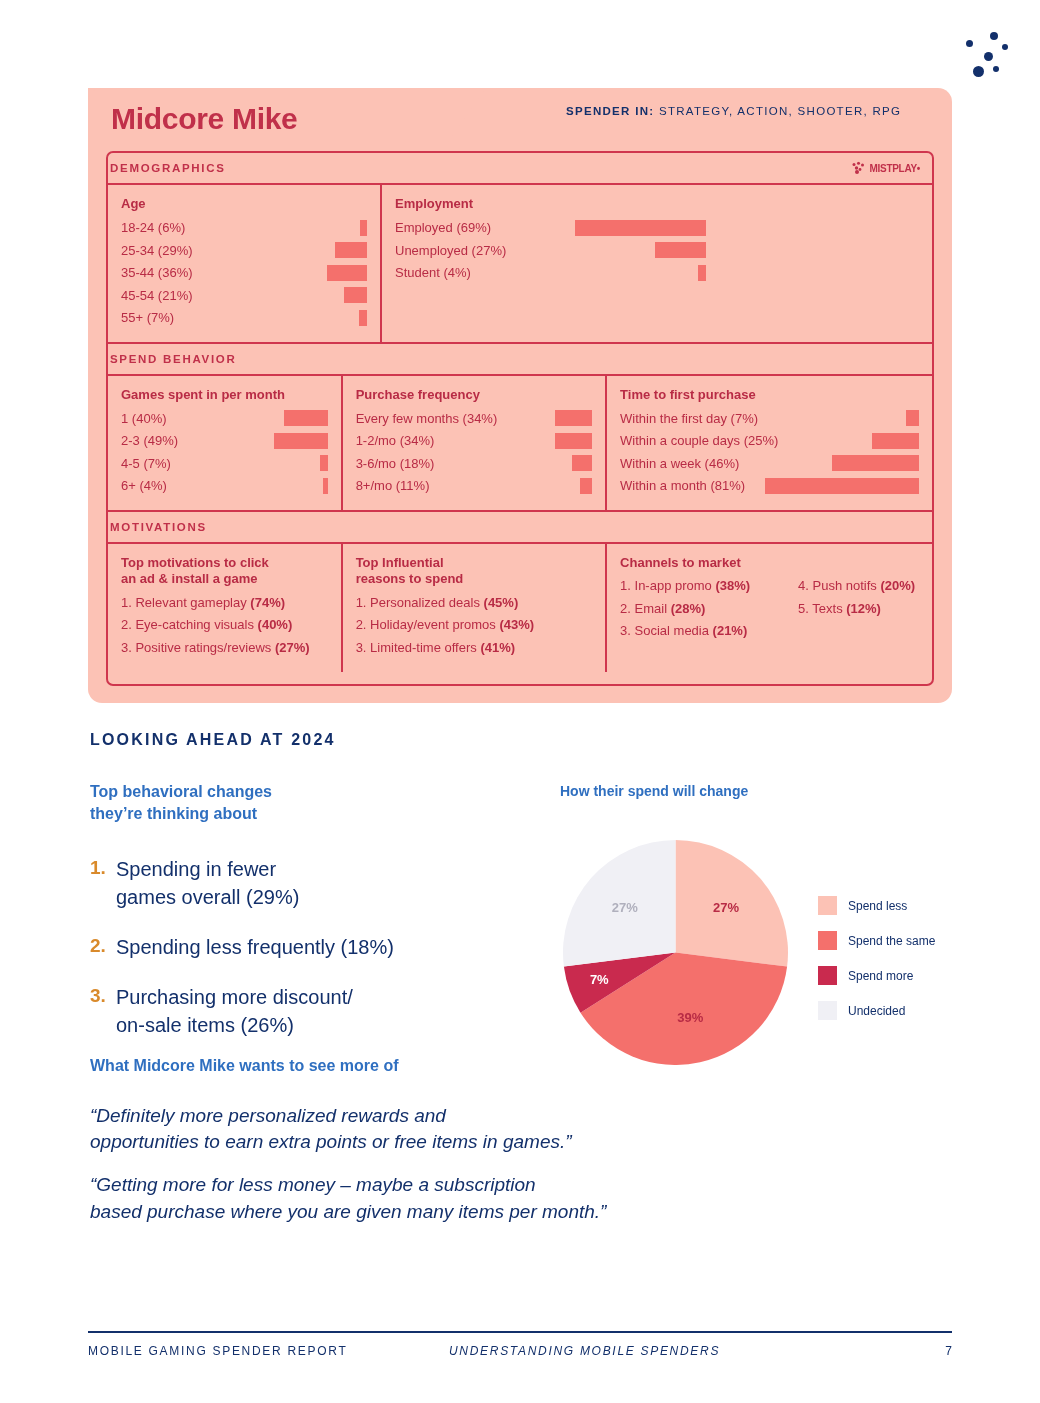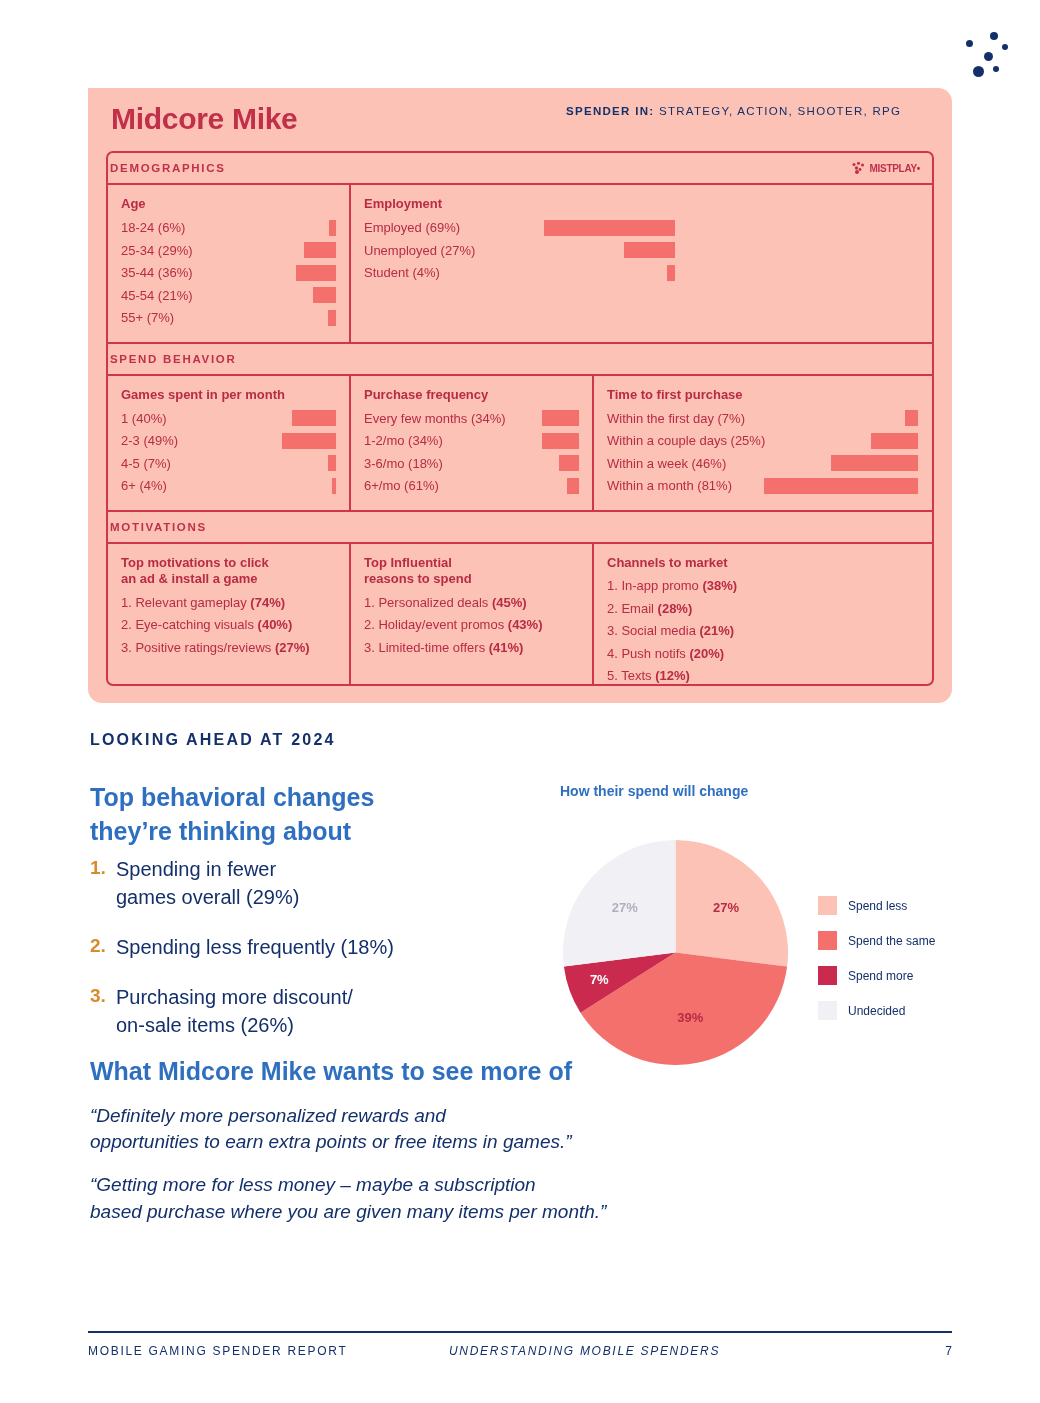--- a/index.html
+++ b/index.html
@@ -57,47 +57,47 @@
   }
   .logo-word{ font-size:10px; font-weight:700; letter-spacing:-0.3px; color:#c0304a; }
   .cols{ display:flex; border-bottom:2.5px solid #cf364e; }
   .cols.last{ border-bottom:none; }
   .col{
     padding:11px 13px 13px 13px; position:relative;
     border-right:2.5px solid #cf364e;
   }
   .col:last-child{ border-right:none; }
   .col-a{ width:243px; }
-  .col-b{ width:243px; }
+  .col-b{ width:274px; }
   .col-c{ width:337px; }
 
   .col h4{
     font-size:13px; font-weight:700; color:#b82b45; margin-bottom:4px;
     line-height:1.25;
   }
   .row{
     display:flex; align-items:center; height:22.5px; position:relative;
   }
   .row .lbl{ font-size:13px; color:#b82b45; white-space:nowrap; }
   .barholder{ position:absolute; right:0; top:50%; transform:translateY(-50%);
               height:16px; display:flex; justify-content:flex-end; width:100%; }
   .bar{ height:16px; background:#f4706c; }
 
   .ol{ font-size:13px; color:#b82b45; line-height:22.5px; }
   .ol b{ font-weight:700; }
-  .chan { display:flex; gap:0;flex-direction:column; }
+  .chan { display:flex; gap:0; }
   .chan .c1{ width:178px; }
 
   
   .la-title{
     position:absolute; left:90px; top:731px;
     font-size:16px; font-weight:700; letter-spacing:2.2px; color:#13306b;
   }
   .sub-blue{
-    font-size:25px; font-weight:700; color:#2f6fc0; line-height:1.35;
+    font-size:16px; font-weight:700; color:#2f6fc0; line-height:1.35;
   }
   .tbc{ position:absolute; left:90px; top:781px; width:420px; }
   .num-list{ position:absolute; left:90px; top:855px; width:430px; }
   .nitem{ display:flex; margin-bottom:22px; }
   .nnum{ width:26px; font-size:19px; font-weight:700; color:#d98a2b; flex:none;
          line-height:1.4; }
   .ntext{ font-size:20px; color:#13306b; line-height:1.4; }
 
   .wants{ position:absolute; left:90px; top:1055px;text-align:right; }
   .quotes{ position:absolute; left:90px; top:1103px; width:700px; }
@@ -257,21 +257,21 @@
                 <span class="bar" style="width: 37.4px; background: rgb(244, 112, 108);"></span>
               </span>
             </div>
             <div class="row">
               <span class="lbl">3-6/mo (18%)</span>
               <span class="barholder">
                 <span class="bar" style="width: 19.8px; background: rgb(244, 112, 108);"></span>
               </span>
             </div>
             <div class="row">
-              <span class="lbl">6+/mo (61%)</span>
+              <span class="lbl">8+/mo (11%)</span>
               <span class="barholder">
                 <span class="bar" style="width: 12.1px; background: rgb(244, 112, 108);"></span>
               </span>
             </div>
           </div>
           <div class="col col-c">
             <h4>Time to first purchase</h4>
             <div class="row">
               <span class="lbl">Within the first day (7%)</span>
               <span class="barholder">

